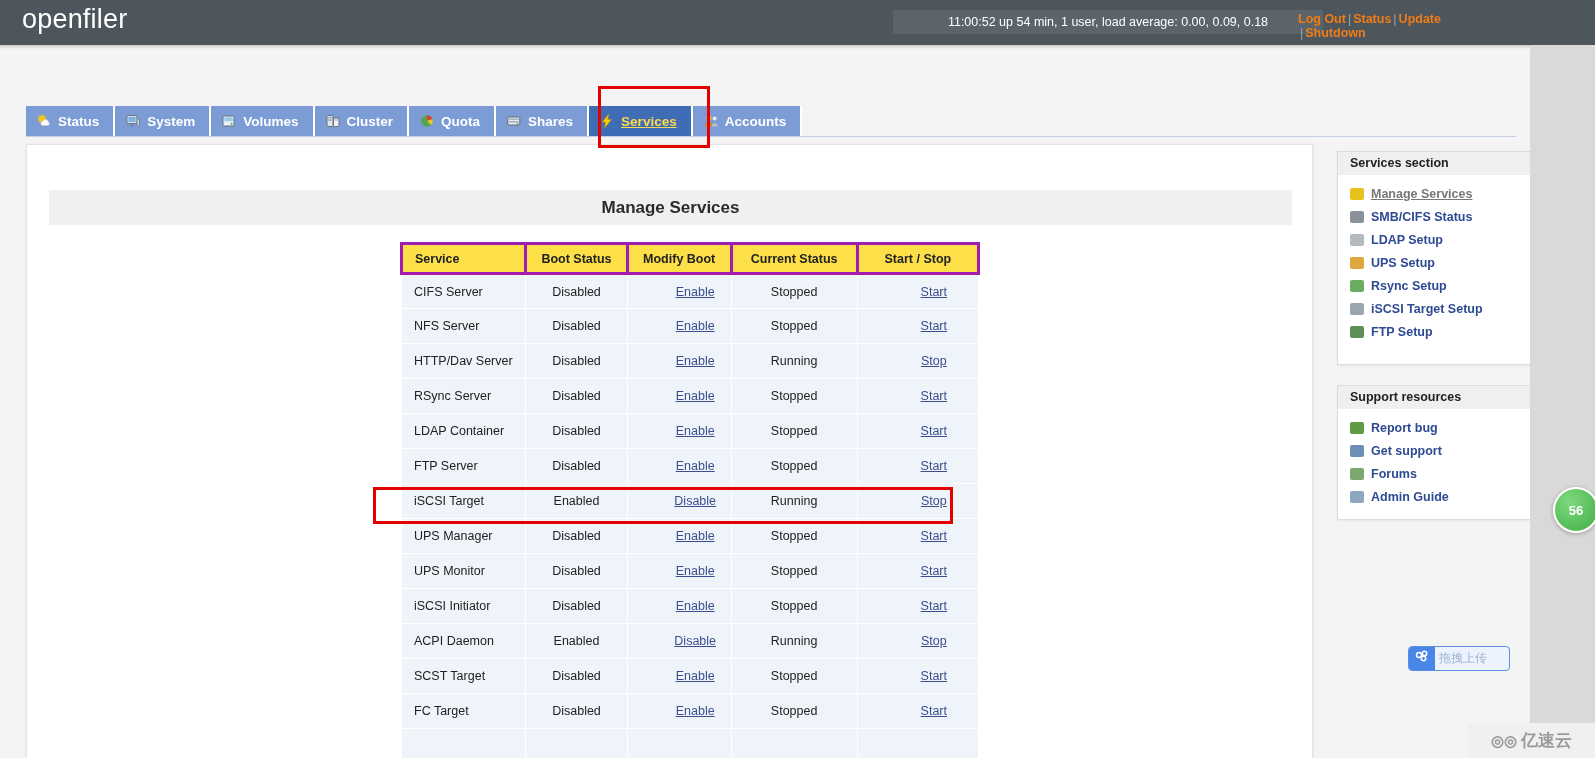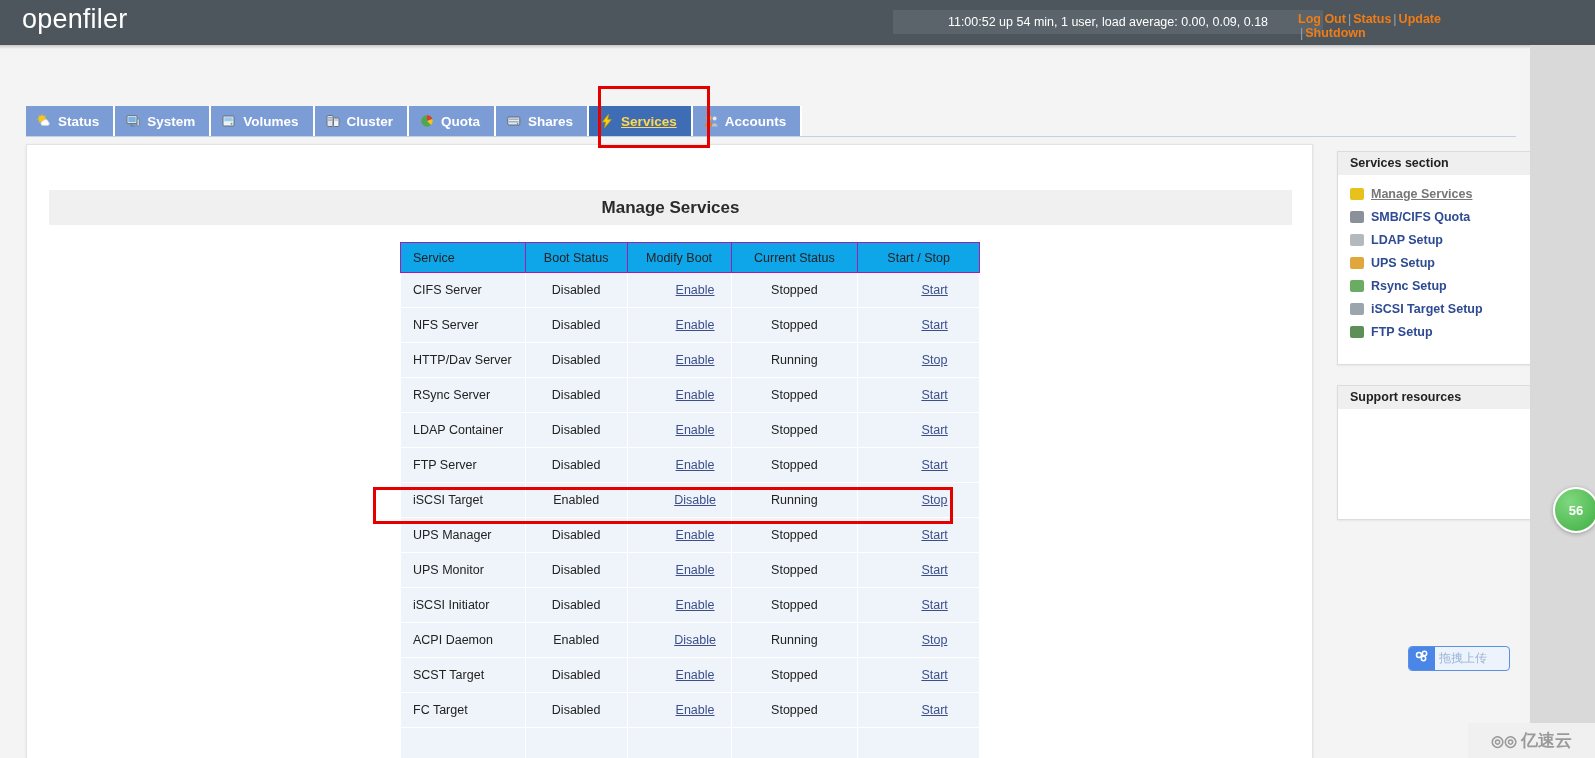--- a/index.html
+++ b/index.html
@@ -111,26 +111,26 @@
   }
 
   
   #svc-table {
     position: absolute; left: 373px; top: 97px;
     width: 580px;
     border-collapse: collapse;
     font-size: 12.5px;
   }
   #svc-table th {
-    background: #0ea5e9;
+    background: #fde047;
     color: #222222;
-    font-weight: normal;
+    font-weight: bold;
     font-size: 12.5px;
     height: 30px;
-    border: 1px solid #a21caf;
+    border: 3px solid #a21caf;
     padding: 0 12px;
     text-align: left;
   }
   #svc-table th.c { text-align: center; padding: 0; }
   #svc-table td {
     height: 35px;
     border: 1px solid #ffffff;
     padding: 0 12px;
     color: #222222;
     background: #eef4fa;
@@ -438,31 +438,37 @@
           <td></td>
         </tr>
       </tbody>
   </table>
 </div>
 
 <div class="side-panel" id="panel-services">
   <div class="side-head">Services section</div>
   <div class="side-list" id="services-links">
       <div class="side-item current"><span class="sicon" style="background:#e8c21c;"></span><span>Manage Services</span></div>
-      <div class="side-item"><span class="sicon" style="background:#8a9199;"></span><span>SMB/CIFS Quota</span></div>
+      <div class="side-item"><span class="sicon" style="background:#8a9199;"></span><span>SMB/CIFS Status</span></div>
       <div class="side-item"><span class="sicon" style="background:#b4b9bd;"></span><span>LDAP Setup</span></div>
       <div class="side-item"><span class="sicon" style="background:#e0a83c;"></span><span>UPS Setup</span></div>
       <div class="side-item"><span class="sicon" style="background:#6aad62;"></span><span>Rsync Setup</span></div>
       <div class="side-item"><span class="sicon" style="background:#9aa5ad;"></span><span>iSCSI Target Setup</span></div>
       <div class="side-item"><span class="sicon" style="background:#5d8f58;"></span><span>FTP Setup</span></div>
     </div>
 </div>
 
 <div class="side-panel" id="panel-support">
   <div class="side-head">Support resources</div>
+  <div class="side-list" id="support-links">
+      <div class="side-item"><span class="sicon" style="background:#5f9a44;"></span><span>Report bug</span></div>
+      <div class="side-item"><span class="sicon" style="background:#6b8fb5;"></span><span>Get support</span></div>
+      <div class="side-item"><span class="sicon" style="background:#7aa86d;"></span><span>Forums</span></div>
+      <div class="side-item"><span class="sicon" style="background:#8fa6c0;"></span><span>Admin Guide</span></div>
+    </div>
 </div>
 
 <div id="right-gutter"></div>
 
 <div id="green-badge">56</div>
 
 <div id="upload-widget">
   <div id="upload-icon">
     <svg width="16" height="14" viewBox="0 0 16 14">
         <circle cx="5" cy="6" r="2.5" fill="none" stroke="#ffffff" stroke-width="1.5"></circle>

